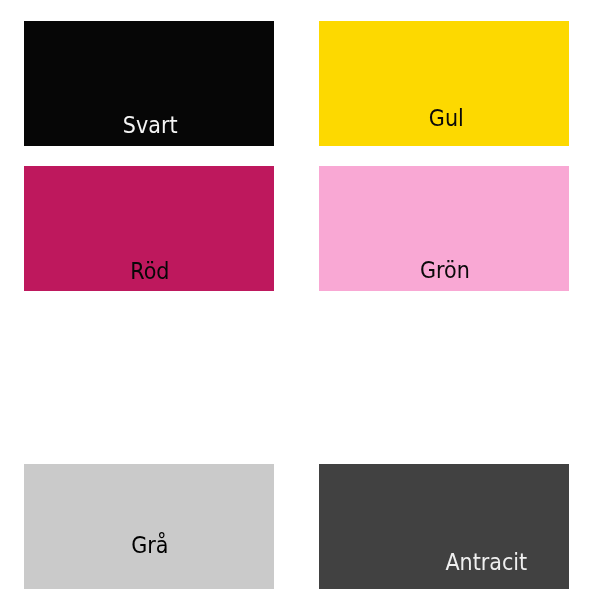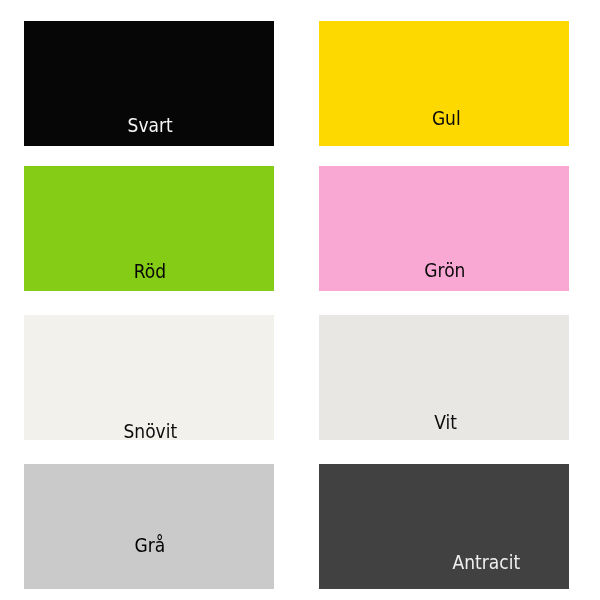--- a/index.html
+++ b/index.html
@@ -33,53 +33,47 @@
 
   .swatch-label {
     position: absolute;
     left: 0;
     top: 0;
     transform: translateX(-50%) translateZ(0);
     -webkit-font-smoothing: antialiased;
     text-align: center;
     font-family: "DejaVu Sans Condensed", "DejaVu Sans", sans-serif;
     font-weight: 400;
-    font-size: 19px;
+    font-size: 23px;
     line-height: 22.6px;
     white-space: nowrap;
   }
 </style>
 </head>
 <body style="background: rgb(255, 255, 255);">
 
 <div id="swatch-grid">
 
   <div class="swatch col-1 row-1" style="background: rgb(6, 6, 6);">
     <div class="swatch-label" style="color: rgb(245, 245, 245); top: 92.5px; left: 126.2px;">Svart</div>
   </div>
 
   <div class="swatch col-2 row-1" style="background: rgb(253, 217, 0);">
     <div class="swatch-label" style="color: rgb(10, 10, 10); top: 86.4px; left: 127.3px;">Gul</div>
   </div>
 
-  <div class="swatch col-1 row-2" style="background: #84cc16; padding-left: 11px;">
+  <div class="swatch col-1 row-2" style="background: #be185d; padding-left: 11px;">
     <div class="swatch-label" style="color: rgb(7, 7, 7); top: 93.7px; left: 125.9px;">Röd</div>
   </div>
 
   <div class="swatch col-2 row-2" style="background: #f9a8d4;">
     <div class="swatch-label" style="color: rgb(10, 10, 10); top: 92.7px; left: 125.9px;">Grön</div>
   </div>
 
-  <div class="swatch col-1 row-3" style="background: rgb(242, 241, 236);">
-    <div class="swatch-label" style="color: rgb(13, 13, 13); top: 105.3px; left: 126.3px;">Snövit</div>
-  </div>
 
-  <div class="swatch col-2 row-3" style="background: rgb(232, 231, 228);">
-    <div class="swatch-label" style="color: rgb(13, 13, 13); top: 96.4px; left: 126.5px;">Vit</div>
-  </div>
 
   <div class="swatch col-1 row-4" style="background: rgb(202, 202, 202);">
     <div class="swatch-label" style="color: #000000; top: 70px; left: 125.9px;">Grå</div>
   </div>
 
   <div class="swatch col-2 row-4" style="background: rgb(65, 65, 65);">
     <div class="swatch-label" style="color: rgb(240, 240, 240); top: 87.3px; left: 126.3px; margin-left: 41px;">Antracit</div>
   </div>
 
 </div>

